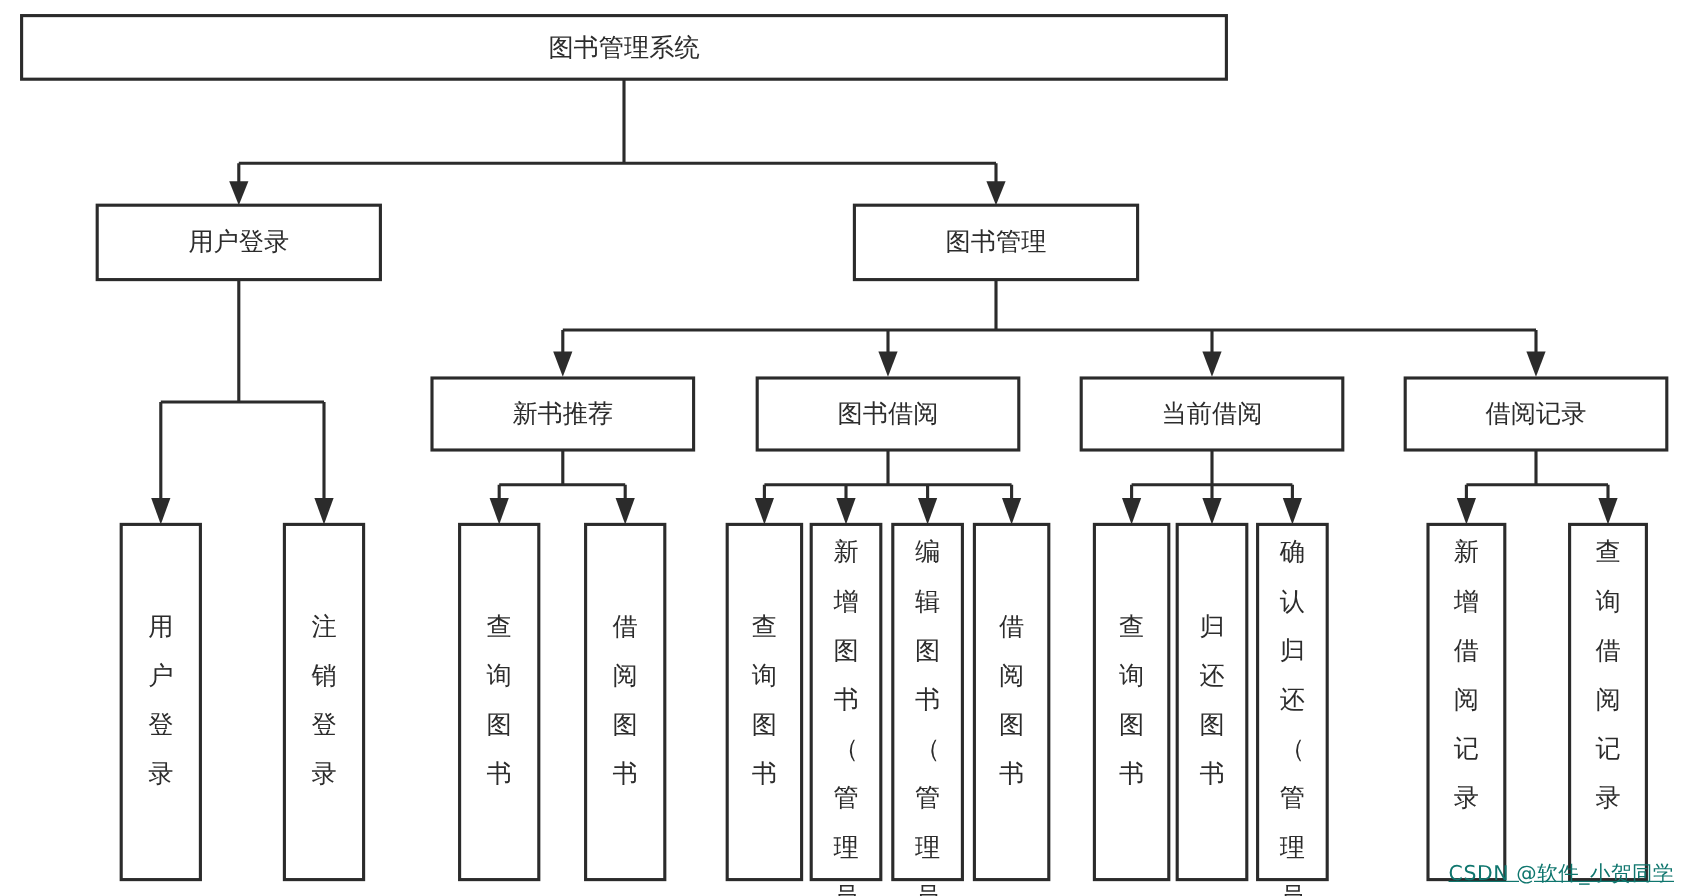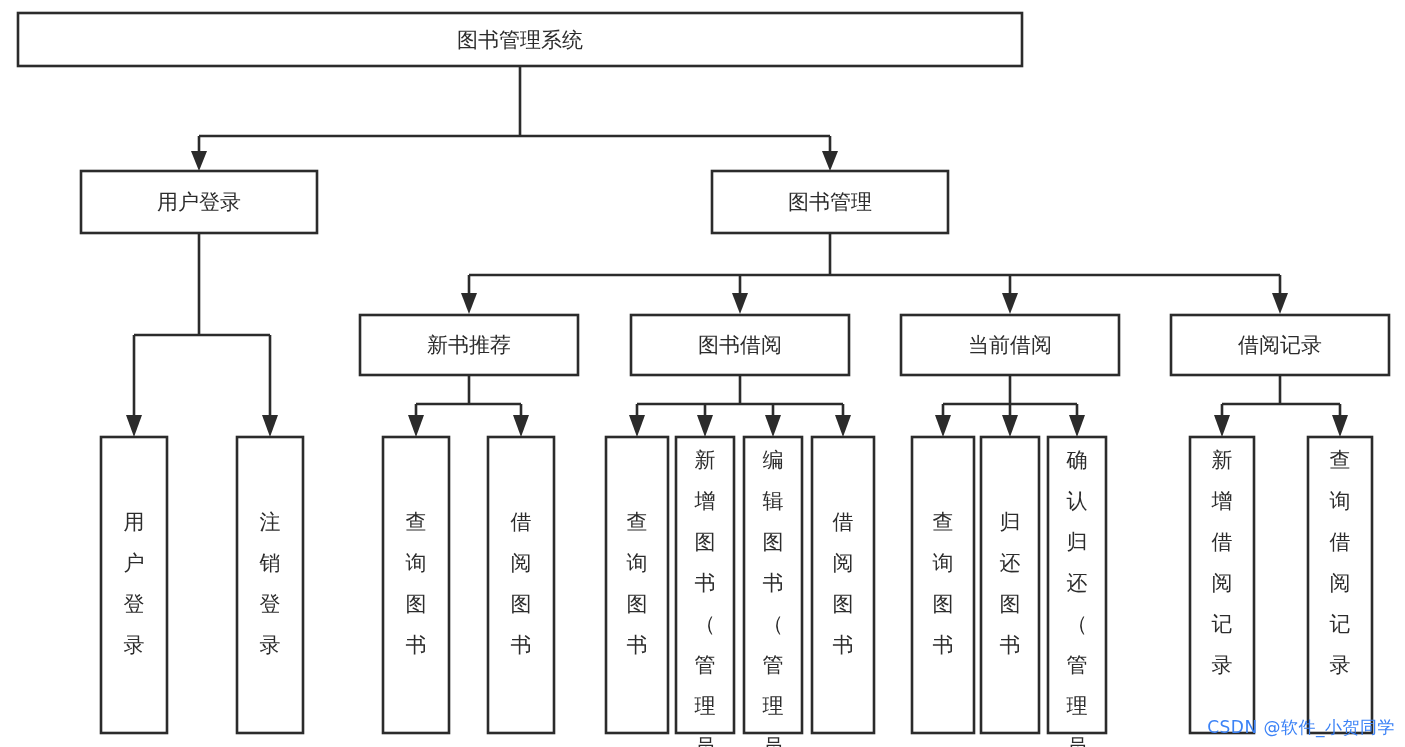--- a/index.html
+++ b/index.html
@@ -52,24 +52,25 @@
   .arrow-head {
     fill: #2b2b2b;
     stroke: none;
   }
   .watermark {
     position: absolute;
     right: 10px;
     bottom: 8px;
     font-family: "DejaVu Sans", "Liberation Sans", sans-serif;
     font-size: 17px;
-    color: #3b82f6;
+    color: #0f766e;
     letter-spacing: 0.5px;
     white-space: nowrap;
     user-select: none;
+    text-decoration: underline;
   }
 </style>
 </head>
 <body>
 
 <div id="diagram-root">
   <svg id="flow" viewBox="0 0 1405 747" xmlns="http://www.w3.org/2000/svg">
 
     <g>
 

